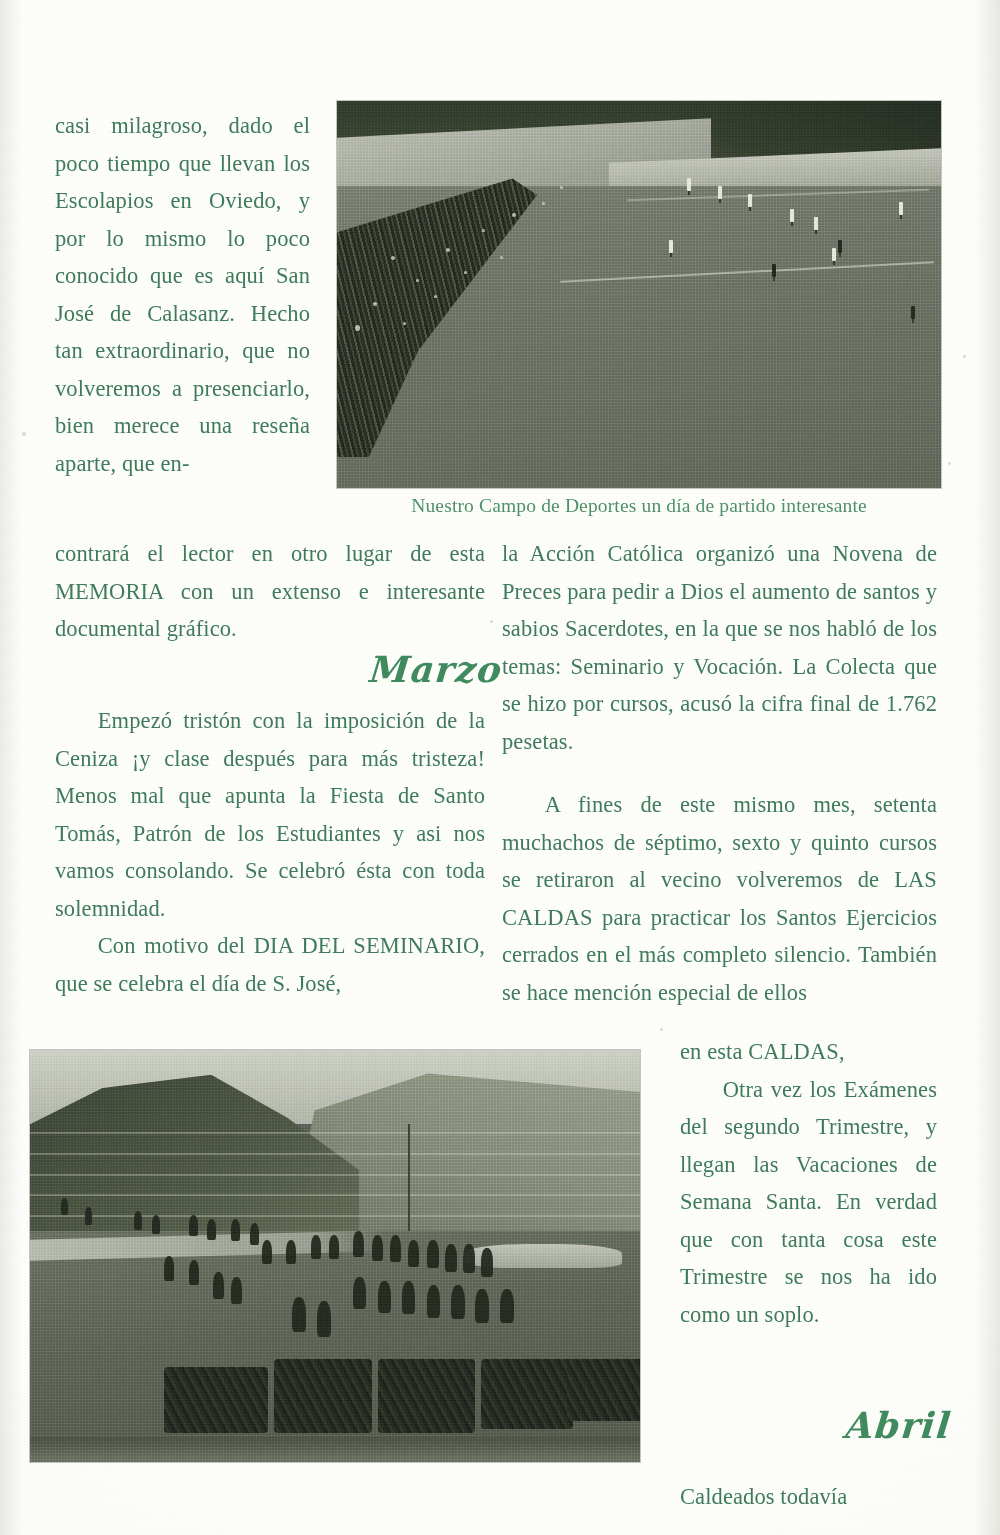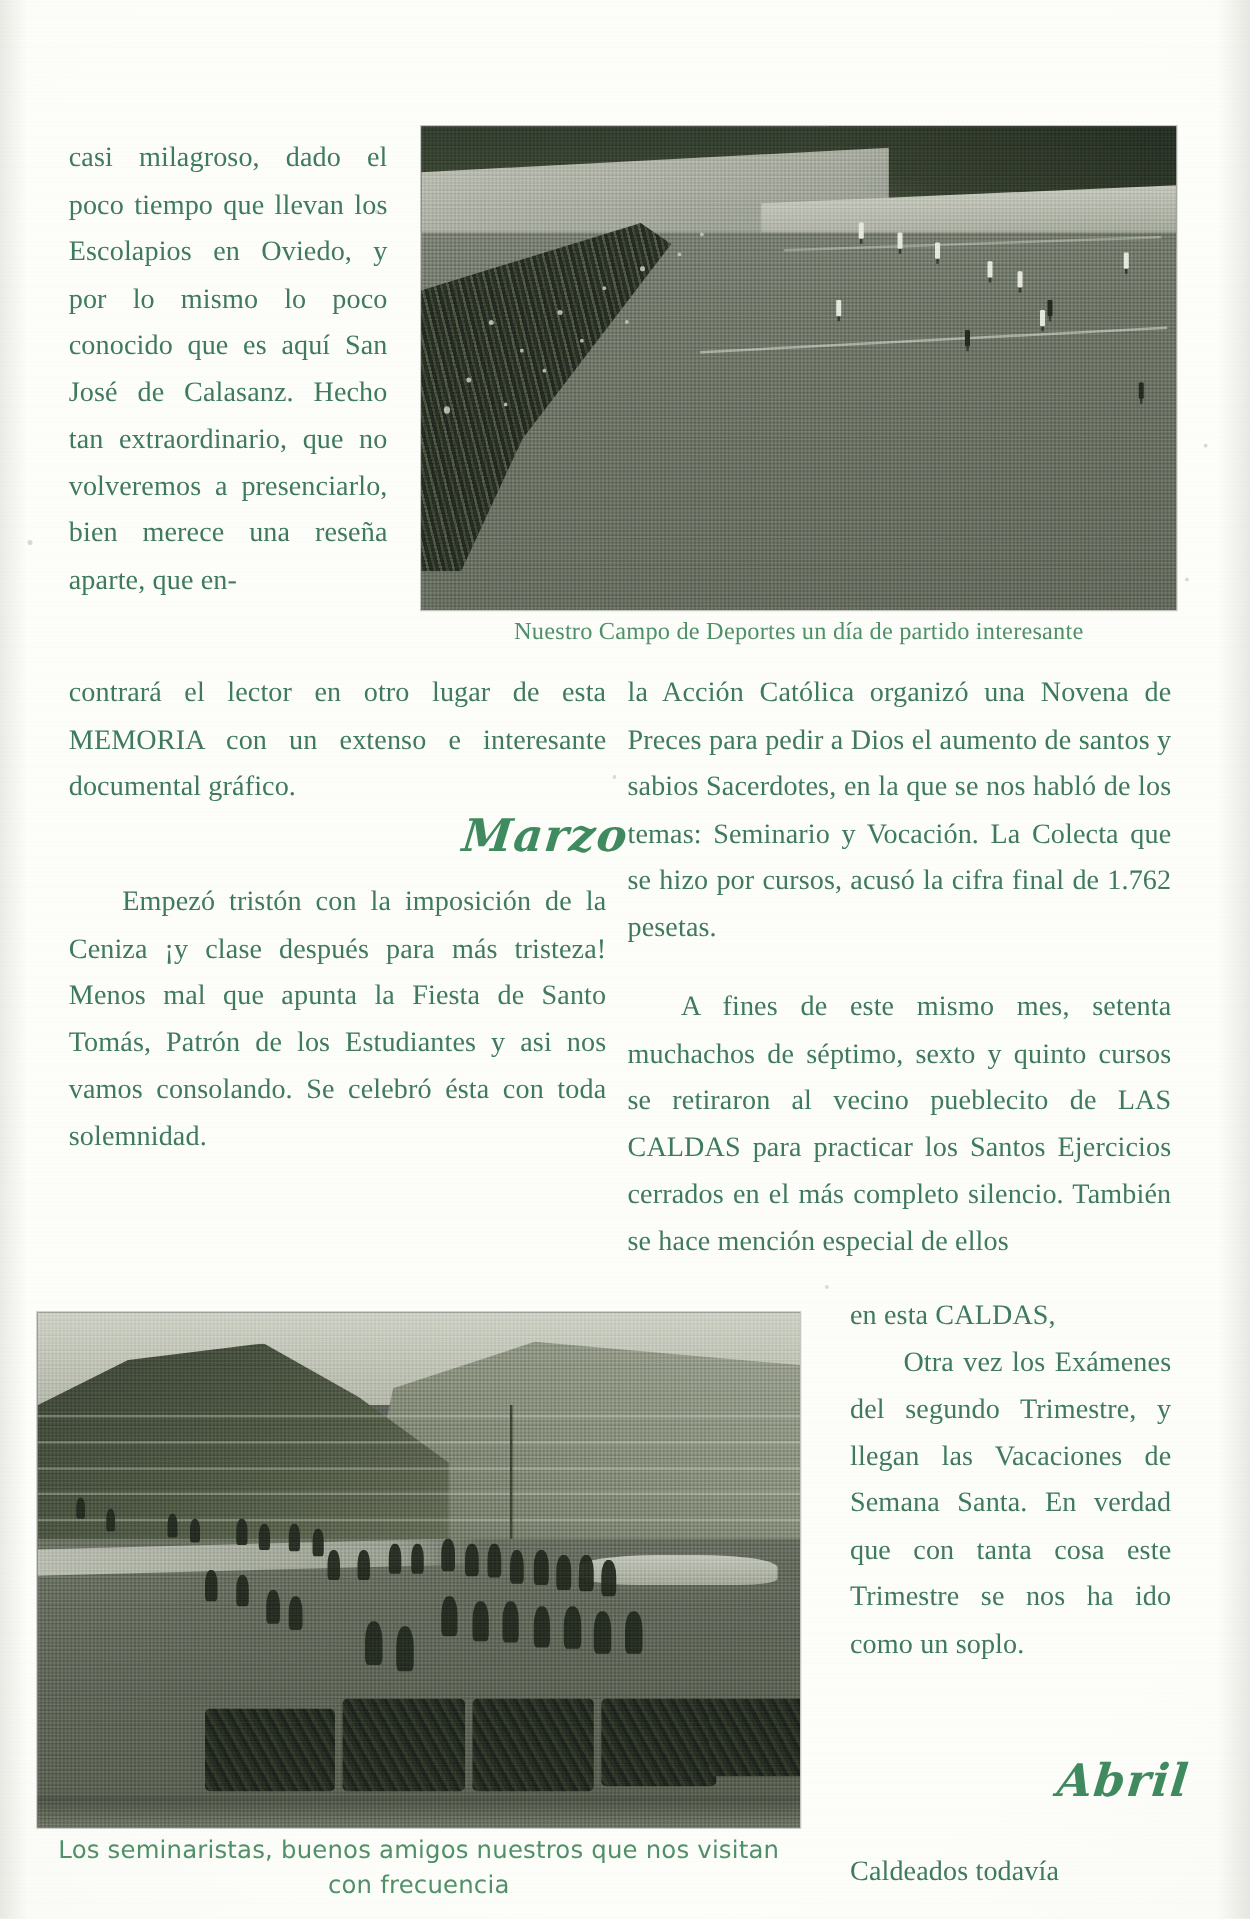--- a/index.html
+++ b/index.html
@@ -301,28 +301,29 @@
   </div>
 
   <div class="body-text" id="col-left-top">
     <p>casi milagroso, dado el poco tiempo que llevan los Escolapios en Oviedo, y por lo mismo lo poco conocido que es aquí San José de Calasanz. Hecho tan extraordinario, que no volveremos a presenciarlo, bien merece una reseña aparte, que en-</p>
   </div>
 
   <div class="month-heading" id="heading-marzo">Marzo</div>
 
   <div class="body-text" id="col-left-mar">
     <p class="indent">Empezó tristón con la imposición de la Ceniza ¡y clase después para más tristeza! Menos mal que apunta la Fiesta de Santo Tomás, Patrón de los Estudiantes y asi nos vamos consolando. Se celebró ésta con toda solemnidad.</p>
+    <p class="indent">Con motivo del DIA DEL SEMINARIO, que se celebra el día de S. José,</p>
   </div>
 
   <div class="body-text" id="col-right-top">
     <p>la Acción Católica organizó una Novena de Preces para pedir a Dios el aumento de santos y sabios Sacerdotes, en la que se nos habló de los temas: Seminario y Vocación. La Colecta que se hizo por cursos, acusó la cifra final de 1.762 pesetas.</p>
   </div>
 
   <div class="body-text" id="col-right-mid">
-    <p class="indent">A fines de este mismo mes, setenta muchachos de séptimo, sexto y quinto cursos se retiraron al vecino pueblecito de LAS CALDAS para practicar los Santos Ejercicios cerrados en el más completo silencio. También se hace mención especial de ellos</p>
+    <p class="indent">A fines de este mismo mes, setenta muchachos de séptimo, sexto y quinto cursos se retiraron al vecino volveremos de LAS CALDAS para practicar los Santos Ejercicios cerrados en el más completo silencio. También se hace mención especial de ellos</p>
   </div>
 
   <div class="body-text" id="col-right-narrow">
     <p>en esta CALDAS,</p>
     <p class="indent">Otra vez los Exámenes del segundo Trimestre, y llegan las Vacaciones de Semana Santa. En verdad que con tanta cosa este Trimestre se nos ha ido como un soplo.</p>
   </div>
 
   <div class="photo" id="photo-seminarians">
     <div class="sky"></div>
     <div class="hill-right"></div>
@@ -377,24 +378,20 @@
     <div class="hedge" style="left:40%; bottom:7%;  width:16%; height:18%;"></div>
     <div class="hedge" style="left:57%; bottom:7%;  width:16%; height:18%;"></div>
     <div class="hedge" style="left:74%; bottom:8%;  width:15%; height:17%;"></div>
     <div class="hedge" style="left:88%; bottom:10%; width:13%; height:15%;"></div>
 
     <div class="foreground-strip"></div>
     <div class="halftone"></div>
     <div class="scanlines"></div>
   </div>
 
-  <div class="caption" id="caption-seminarians">
-    <div>Los seminaristas, buenos amigos nuestros que nos visitan</div>
-    <div>con frecuencia</div>
-  </div>
 
   <div class="month-heading" id="heading-abril">Abril</div>
 
   <div class="body-text" id="last-line">
     <p style="text-align:justify;">Caldeados todavía</p>
   </div>
 
   <div class="speck" style="left:22px;  top:432px; width:4px; height:4px;"></div>
   <div class="speck" style="left:300px; top:168px; width:3px; height:3px;"></div>
   <div class="speck" style="left:963px; top:355px; width:3px; height:3px;"></div>

